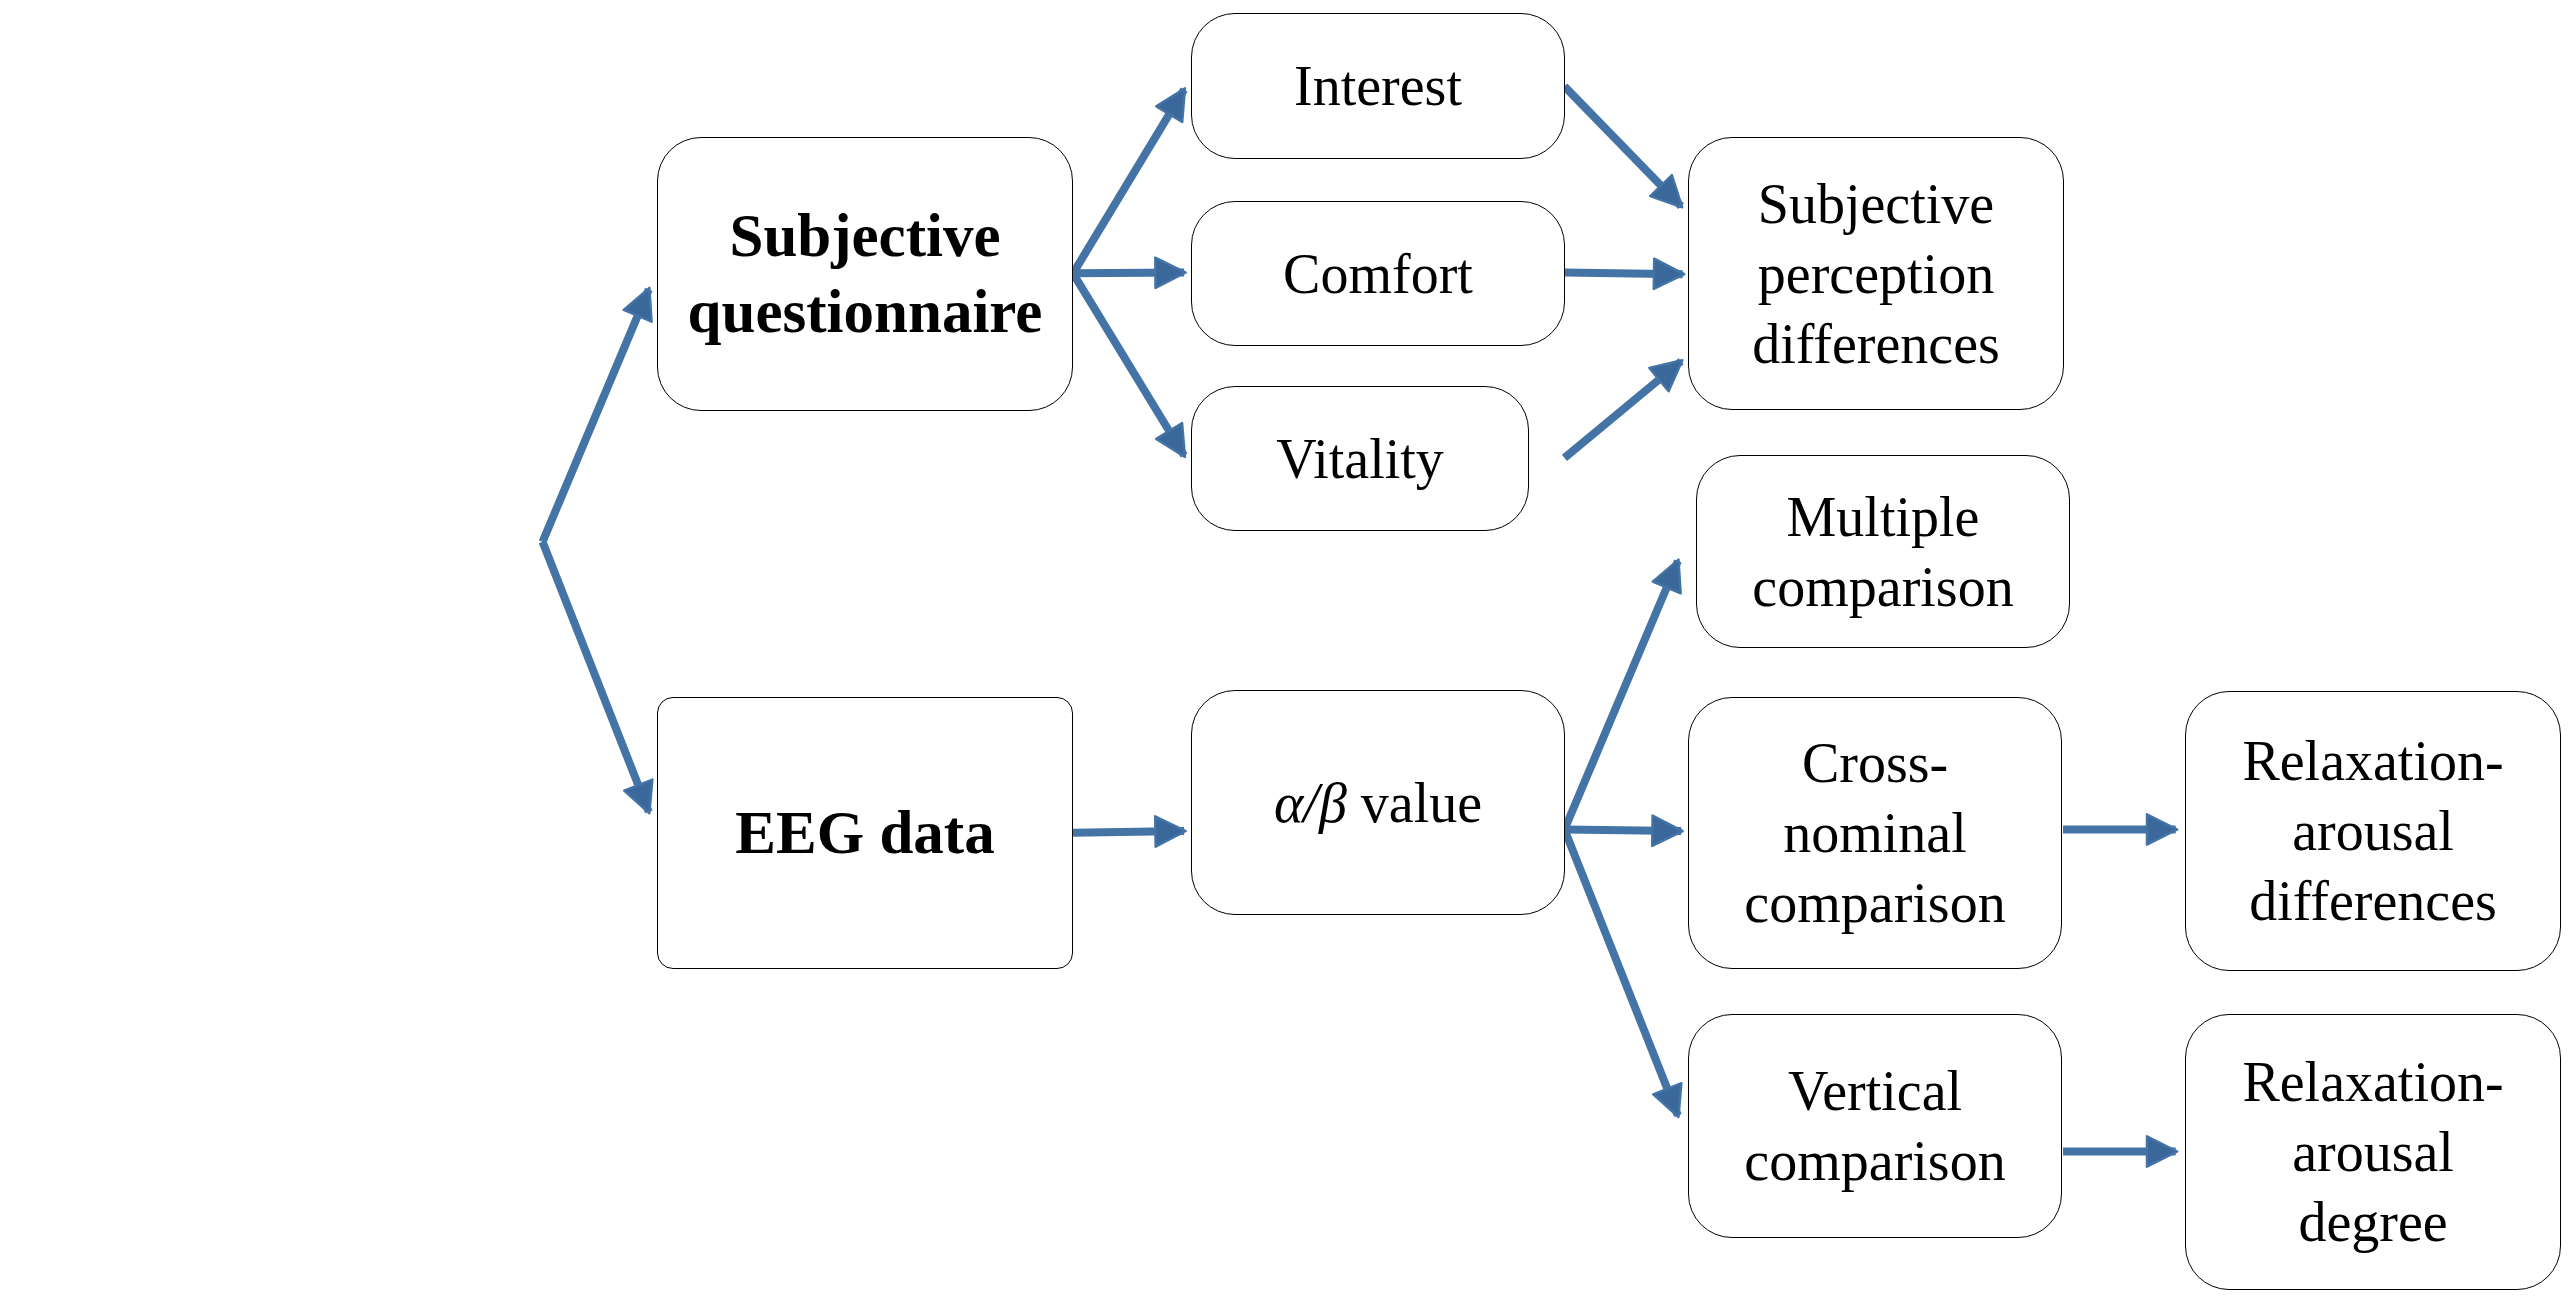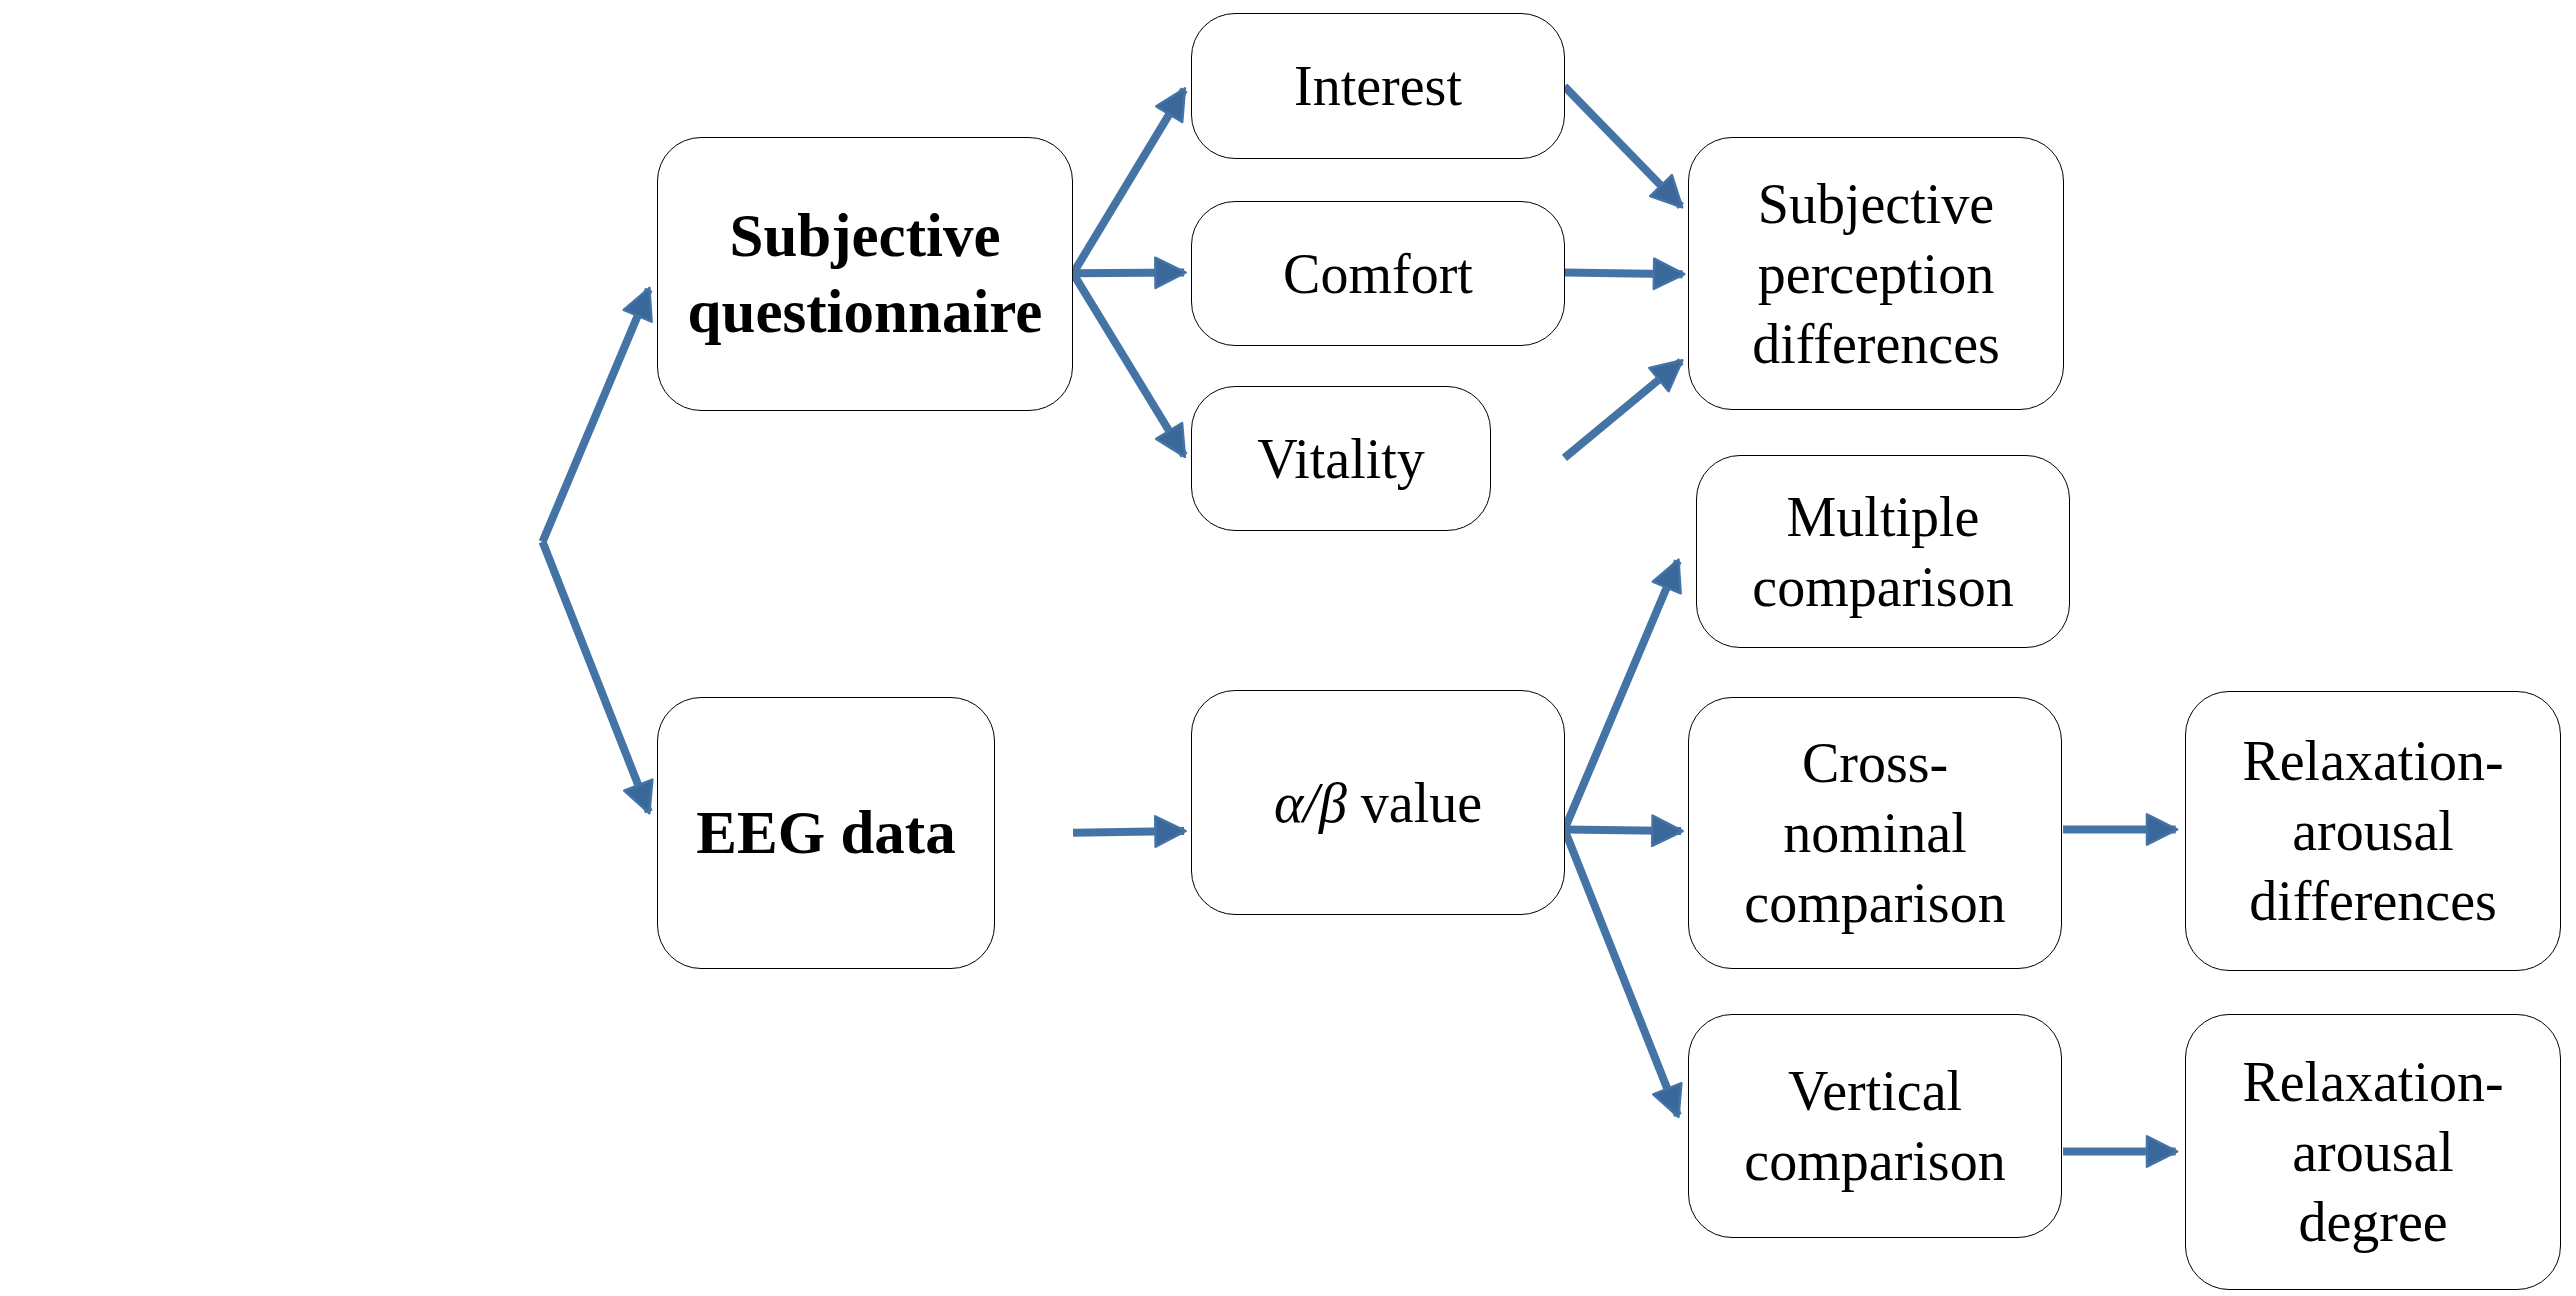--- a/index.html
+++ b/index.html
@@ -56,33 +56,33 @@
     <line class="edge" x1="2582" y1="1038" x2="2723" y2="1038" marker-end="url(#ah)"></line>
     <line class="edge" x1="2582" y1="1441" x2="2723" y2="1441" marker-end="url(#ah)"></line>
   </svg>
 
 
   <div class="node bold" style="left:657px;top:137px;width:416px;height:274px;">
     <span>Subjective
 questionnaire</span>
   </div>
 
-  <div class="node bold" style="left:657px;top:697px;width:338px;height:272px;">
+  <div class="node bold" style="left:657px;top:697px;width:416px;height:272px;border-radius:16px;">
     <span>EEG data</span>
   </div>
 
   <div class="node" style="left:1191px;top:12.8px;width:374px;height:146px;">
     <span>Interest</span>
   </div>
 
   <div class="node" style="left:1191px;top:201px;width:374px;height:145px;">
     <span>Comfort</span>
   </div>
 
-  <div class="node" style="left:1191px;top:386px;width:300px;height:145px;">
+  <div class="node" style="left:1191px;top:386px;width:338px;height:145px;">
     <span>Vitality</span>
   </div>
 
   <div class="node" style="left:1688px;top:137px;width:376px;height:273px;">
     <span>Subjective
 perception
 differences</span>
   </div>
 
   <div class="node" style="left:1191px;top:690px;width:374px;height:225px;">

